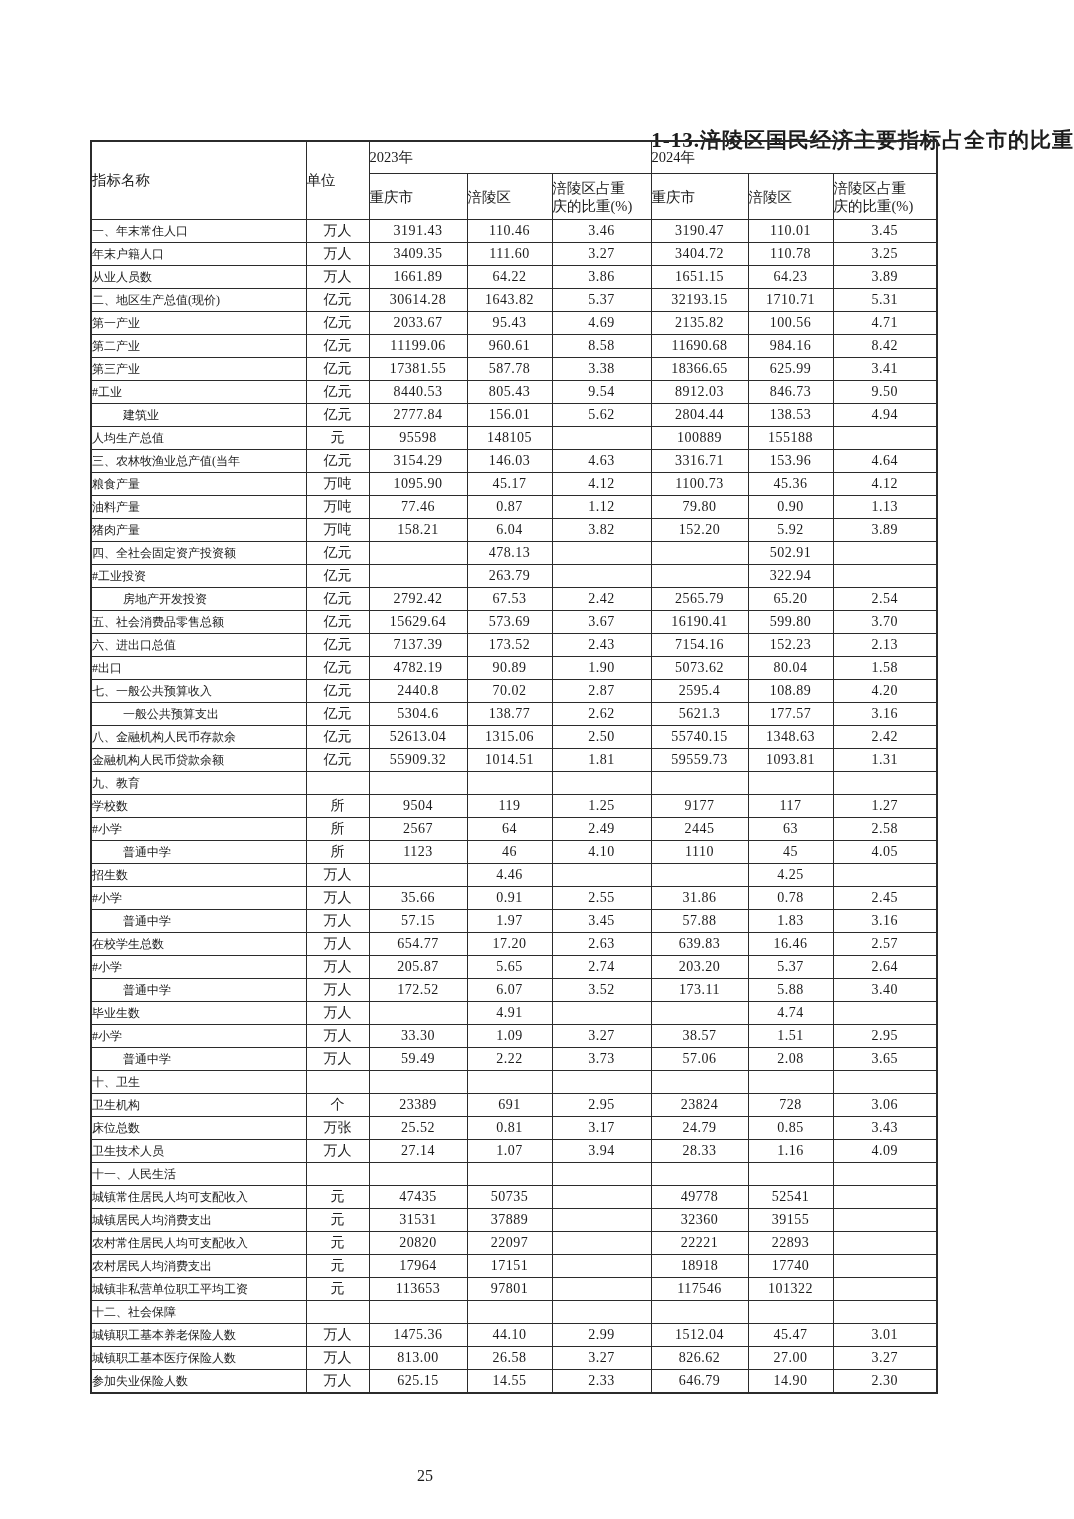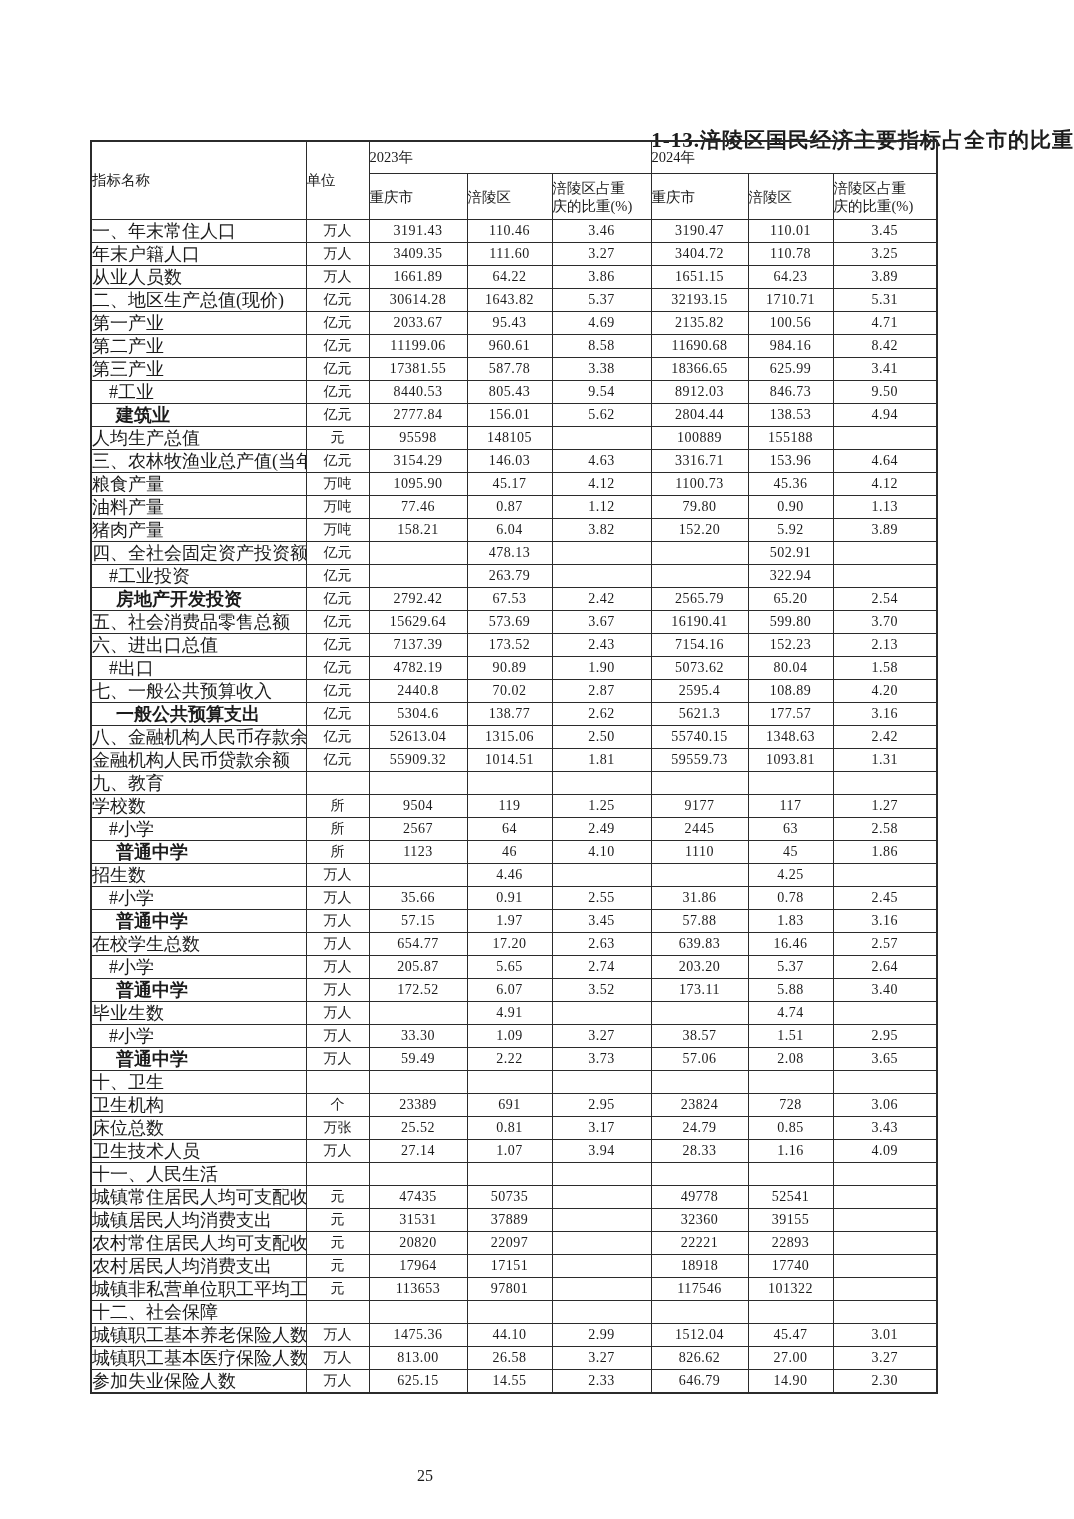--- a/index.html
+++ b/index.html
@@ -31,24 +31,24 @@
     overflow:hidden;
     padding:0;
   }
   thead th { text-align:left; font-size:14.5px; vertical-align:middle; }
   tr.years-row th { height:31px; }
   tr.subs-row th { height:45px; line-height:18px; }
   .share-label { display:inline-block; max-width:80px; }
   tbody td { height:22px; font-size:14px; line-height:22px; vertical-align:middle; }
   td.name {
     text-align:left; padding-left:5px;
-    white-space:nowrap; font-size:18px;
+    white-space:nowrap; font-size:12px;
   }
-  td.name.ind1 { padding-left:17px; }
-  td.name.ind2 { padding-left:24px;font-weight:bold; }
+  td.name.ind1 { }
+  td.name.ind2 { padding-left:31px; }
   td.unit { text-align:center; }
   td.num  { text-align:center; letter-spacing:0.5px; }
   .page-number {
     position:absolute; bottom:34px; left:0; width:850px;
     text-align:center; font-size:16px;
   }
 </style>
 </head>
 <body>
 
@@ -354,21 +354,21 @@
           <td class="num">2.58</td>
         </tr>
         <tr>
           <td class="name ind2">普通中学</td>
           <td class="unit">所</td>
           <td class="num">1123</td>
           <td class="num">46</td>
           <td class="num">4.10</td>
           <td class="num">1110</td>
           <td class="num">45</td>
-          <td class="num">1.86</td>
+          <td class="num">4.05</td>
         </tr>
         <tr>
           <td class="name">招生数</td>
           <td class="unit">万人</td>
           <td class="num"></td>
           <td class="num">4.46</td>
           <td class="num"></td>
           <td class="num"></td>
           <td class="num">4.25</td>
           <td class="num"></td>

